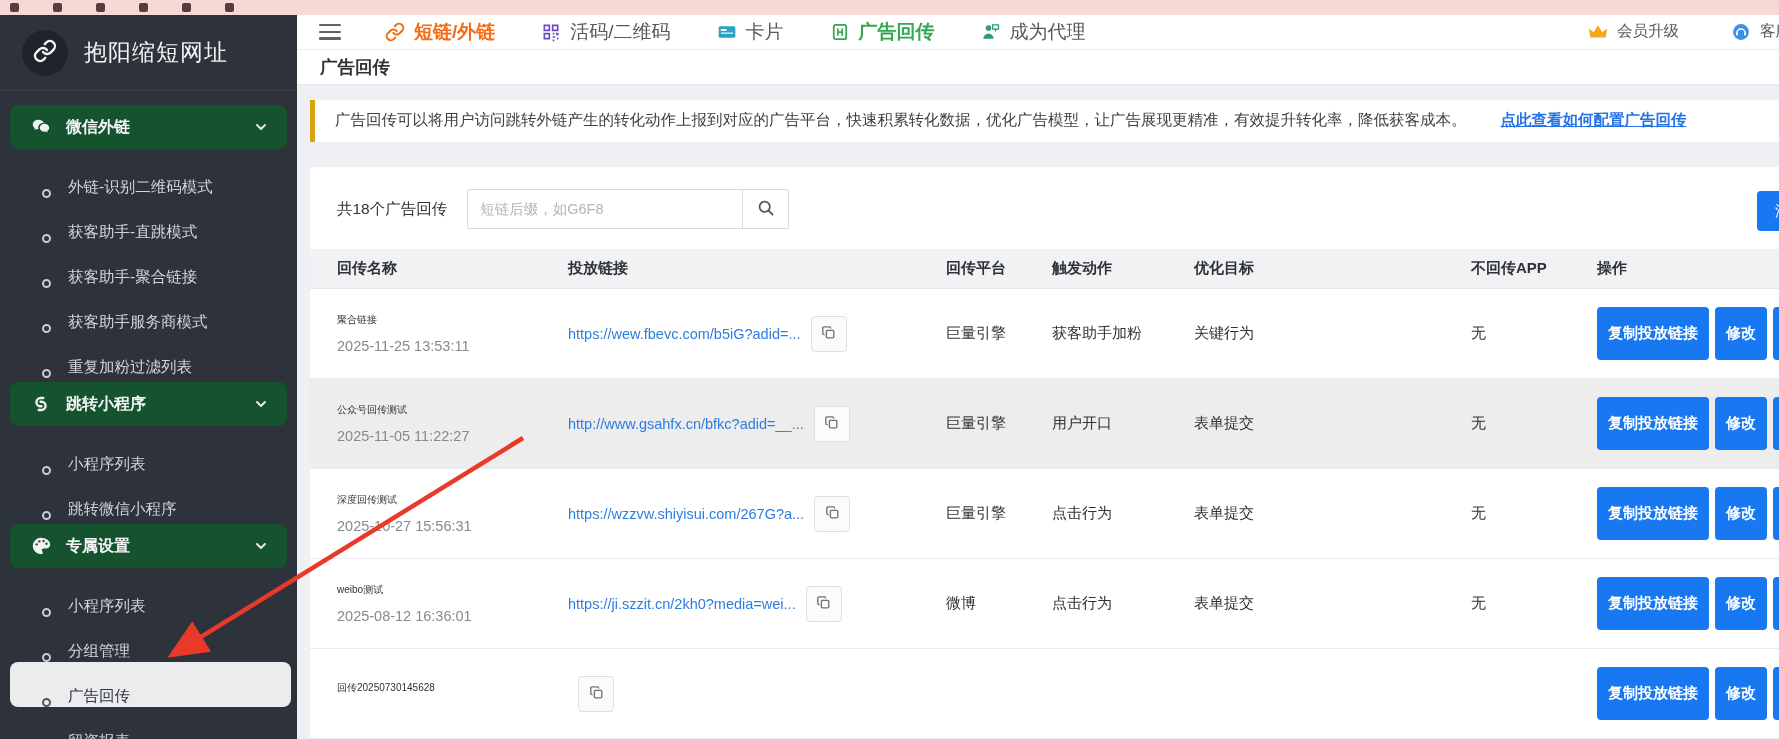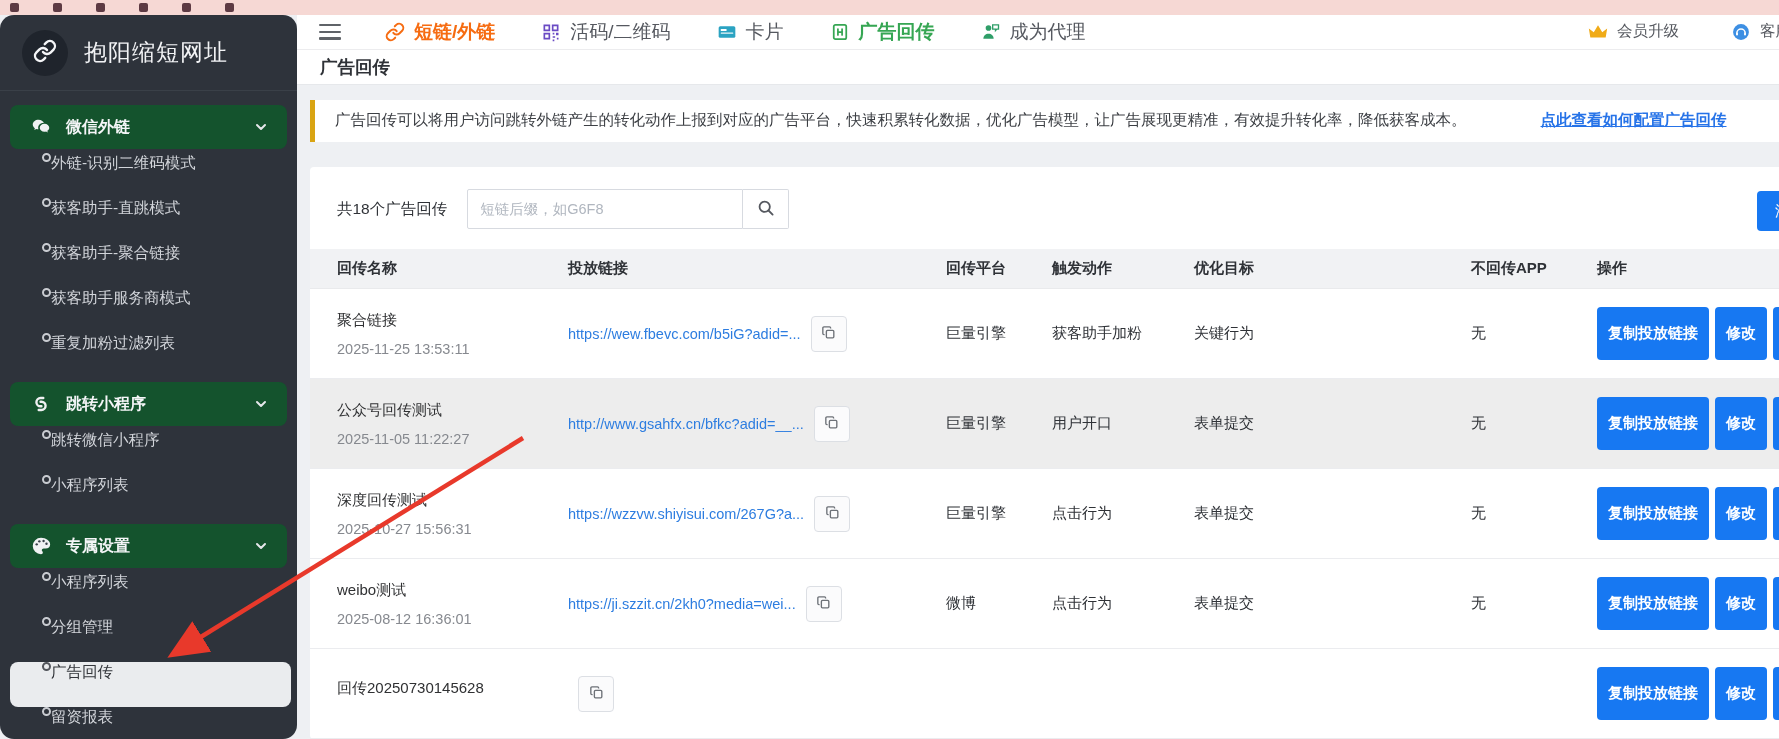--- a/index.html
+++ b/index.html
@@ -6,32 +6,32 @@
   html, body { width: 1779px; height: 739px; overflow: hidden; }
   body { font-family: "Liberation Sans", "DejaVu Sans", sans-serif; background: #eef0f3; position: relative; }
 
   
   .top-strip { height: 15px; background: #f6d8d4; display: flex; align-items: center; padding-left: 10px; gap: 34px; }
   .strip-glyph { width: 9px; height: 9px; border-radius: 2px; background: #5d3a43; flex: 0 0 auto; }
 
   .app { display: flex; height: 724px; }
 
   
-  .sidebar { width: 297px; flex: 0 0 297px; background: #2e333b; color: #d6d9dd; overflow: hidden; border-radius: 14px; }
+  .sidebar { width: 297px; flex: 0 0 297px; background: #2e333b; color: #d6d9dd; overflow: hidden; }
   .logo-row { height: 76px; display: flex; align-items: center; gap: 16px; padding-left: 22px; border-bottom: 1px solid #3a4048; }
   .logo-badge { width: 46px; height: 46px; border-radius: 50%; background: #1f242c; color: #f4f5f7; display: flex; align-items: center; justify-content: center; }
   .logo-badge svg { width: 24px; height: 24px; }
   .logo-title { font-size: 23px; color: #f2f3f5; letter-spacing: 1px; }
   .menu { padding-top: 10px; }
   .menu-group { margin: 4px 10px; height: 44px; border-radius: 8px; background: #14532d; display: flex; align-items: center; gap: 14px; padding: 0 18px 0 20px; color: #f5f6f8; font-size: 16px; font-weight: bold; cursor: pointer; }
   .menu-group .g-icon { width: 22px; height: 22px; color: #f0f1f3; flex: 0 0 auto; }
   .menu-group .g-icon svg { width: 22px; height: 22px; }
   .menu-group .chev { margin-left: auto; width: 16px; height: 16px; color: #e6e8eb; }
   .menu-group .chev svg { width: 16px; height: 16px; }
-  .menu-item { height: 45px; display: flex; align-items: flex-start; padding-left: 42px; font-size: 15.5px; color: #d2d5da; cursor: pointer; }
+  .menu-item { height: 45px; display: flex; align-items: flex-end; gap: 17px; padding-left: 42px; font-size: 15.5px; color: #d2d5da; cursor: pointer; }
   .bullet { width: 9px; height: 9px; border: 2px solid #c9ccd1; border-radius: 50%; flex: 0 0 auto; }
   .menu-item.active { background: #eaecee; color: #33363b; border-radius: 8px; margin: 0 6px 0 10px; padding-left: 32px; }
   .menu-item.active .bullet { border-color: #53565c; }
 
   
   .main { flex: 1; min-width: 0; display: flex; flex-direction: column; }
 
   .topnav { height: 58px; background: #fff; border-bottom: 1px solid #ececee; display: flex; align-items: center; padding-left: 22px; }
   .hamburger { width: 22px; height: 16px; display: flex; flex-direction: column; justify-content: space-between; margin-right: 44px; cursor: pointer; }
   .hamburger i { display: block; height: 2.5px; background: #5f6368; border-radius: 1px; }
@@ -40,39 +40,39 @@
   .nav-item .n-icon { width: 20px; height: 20px; }
   .nav-item .n-icon svg { width: 20px; height: 20px; }
   .nav-item.active { font-weight: bold; }
   .nav-right { margin-left: auto; display: flex; align-items: center; gap: 52px; padding-right: 2px; }
   .nav-right .nav-item { font-size: 15.5px; color: #55585f; }
   .nav-right .nav-item:last-child { margin-right: -14px; }
 
   .title-bar { height: 58px; background: #fff; border-bottom: 1px solid #e6e8eb; display: flex; align-items: center; padding-left: 23px; }
   .page-title { font-size: 17.5px; font-weight: bold; color: #2f3237; }
 
-  .notice { margin: 15px 0 0 13px; background: #fff; border-left: 5px solid #d9a413; padding: 15px 20px; display: flex; align-items: center; font-size: 15.5px; color: #3c3f44; white-space: nowrap; overflow: hidden; gap: 40px; }
+  .notice { margin: 15px 0 0 13px; background: #fff; border-left: 5px solid #d9a413; padding: 15px 20px; display: flex; align-items: center; font-size: 15.5px; color: #3c3f44; white-space: nowrap; overflow: hidden; }
   .notice-link { color: #2673e8; text-decoration: underline; margin-left: 34px; cursor: pointer; font-weight: bold; }
 
   .card { position: relative; margin: 25px 0 0 13px; width: 1590px; background: #fff; border-radius: 4px; height: 640px; }
   .toolbar-row { display: flex; align-items: center; padding: 22px 0 20px 27px; }
   .count-label { font-size: 15.5px; color: #2f3237; margin-right: 20px; }
   .search-group { display: flex; }
   .search-input { width: 276px; height: 40px; border: 1px solid #d7dae0; border-radius: 2px 0 0 2px; padding: 0 12px; font-size: 14.5px; color: #333; outline: none; font-family: inherit; }
   .search-input::placeholder { color: #b0b6bf; }
   .search-btn { width: 46px; height: 40px; border: 1px solid #d7dae0; border-left: none; border-radius: 0 2px 2px 0; background: #fff; display: flex; align-items: center; justify-content: center; color: #55585f; cursor: pointer; }
   .search-btn svg { width: 19px; height: 19px; }
   .add-btn { position: absolute; top: 24px; left: 1447px; height: 40px; background: #1778f2; color: #fff; border: none; border-radius: 4px; padding: 0 18px; font-size: 15px; font-family: inherit; white-space: nowrap; cursor: pointer; }
 
   .tgrid { display: grid; grid-template-columns: 231px 378px 106px 142px 277px 126px auto; align-items: center; padding-left: 27px; }
   .thead { background: #f1f2f4; height: 40px; font-size: 15px; font-weight: bold; color: #2f3237; border-bottom: 1px solid #e9eaec; }
   .trow { height: 90px; border-bottom: 1px solid #ebecef; font-size: 15px; color: #2f3237; }
   .trow.shaded { background: #ededed; }
   .cell-name { display: flex; flex-direction: column; gap: 11px; }
-  .row-name { font-size: 15px; color: #303133; }
+  .row-name { font-size: 10px; color: #303133; }
   .row-time { font-size: 14.5px; color: #86898f; }
   .cell-link { display: flex; align-items: center; gap: 10px; min-width: 0; }
   .row-link { color: #2d7de0; font-size: 14.5px; text-decoration: none; white-space: nowrap; cursor: pointer; }
   .copy-btn { width: 36px; height: 36px; border: 1px solid #dcdfe4; border-radius: 4px; background: #fbfbfc; display: flex; align-items: center; justify-content: center; color: #6d7177; flex: 0 0 auto; cursor: pointer; }
   .copy-btn svg { width: 17px; height: 17px; }
   .cell-actions { display: flex; gap: 6px; }
   .act-btn { height: 53px; background: #1778f2; color: #fff; border: none; border-radius: 4px; padding: 0 11px; font-size: 15px; font-weight: bold; font-family: inherit; white-space: nowrap; cursor: pointer; flex: 0 0 auto; }
 
   
   .anno { position: absolute; top: 0; left: 0; z-index: 60; pointer-events: none; }
@@ -146,25 +146,25 @@
               </svg></span>
             <span>跳转小程序</span>
             <span class="chev"><svg viewBox="0 0 24 24" fill="none" stroke="currentColor" stroke-width="3" stroke-linecap="round" stroke-linejoin="round">
                 <polyline points="6 9 12 15 18 9"></polyline>
               </svg></span>
           </div>
           <div>
 
           <div class="menu-item">
                 <span class="bullet"></span>
+                <span>小程序列表</span>
+              </div>
+            <div class="menu-item">
+                <span class="bullet"></span>
                 <span>跳转微信小程序</span>
-              </div>
-            <div class="menu-item">
-                <span class="bullet"></span>
-                <span>小程序列表</span>
               </div>
           </div>
         </div>
         <div>
           <div class="menu-group">
             <span class="g-icon"><svg viewBox="0 0 24 24">
                 <path fill="currentColor" d="M12 3a9 9 0 0 0 0 18c1.3 0 2-.8 2-1.8 0-.6-.2-1-.6-1.4-.3-.4-.5-.8-.5-1.3 0-1 .8-1.8 2-1.8H17a5 5 0 0 0 5-4.7C22 6.4 17.5 3 12 3z"></path>
                 <circle cx="7.3" cy="10.2" r="1.3" fill="#3a404a"></circle>
                 <circle cx="10.2" cy="6.9" r="1.3" fill="#3a404a"></circle>
                 <circle cx="14.8" cy="6.6" r="1.3" fill="#3a404a"></circle>

